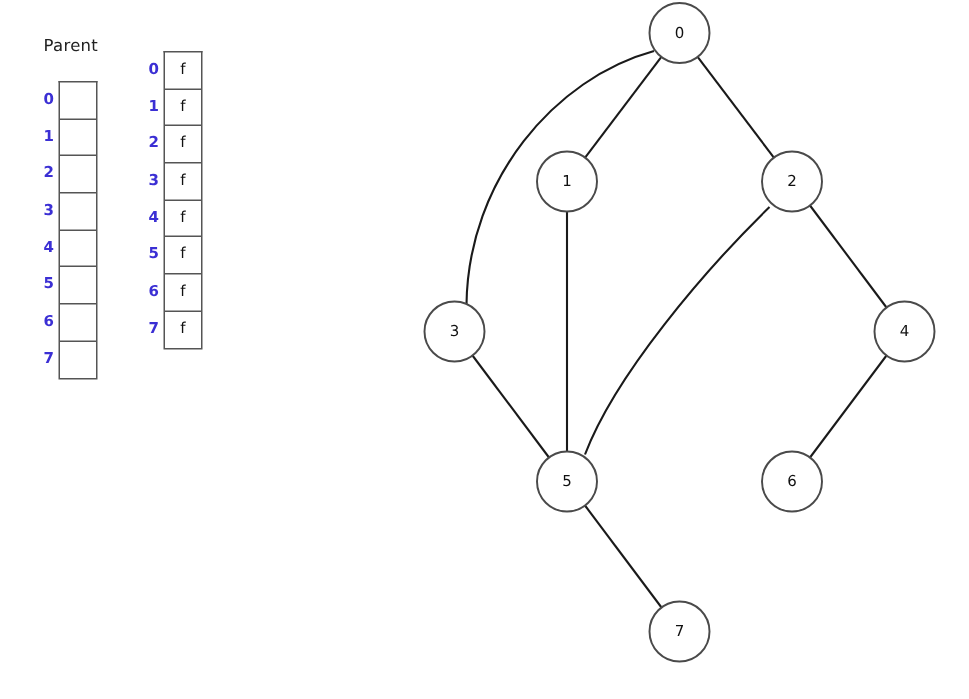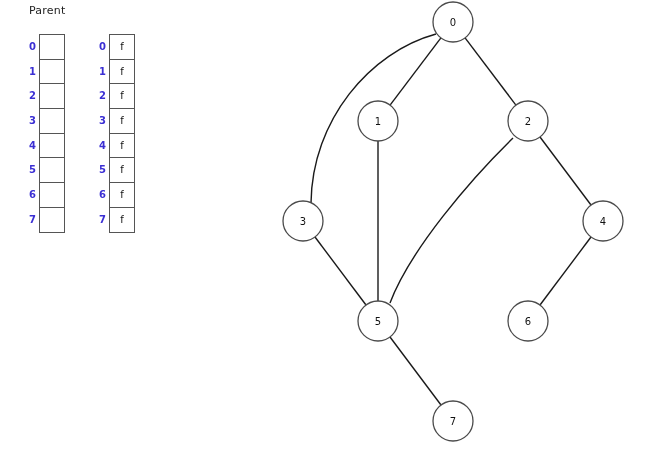--- a/index.html
+++ b/index.html
@@ -17,21 +17,21 @@
     background: #ffffff;
   }
 
   
   .array-panel {
     position: absolute;
     top: 0;
     width: 150px;
     height: 250px;
   }
-  #parent-panel { left: 0px; }
+  #parent-panel { left: 0px; margin-top: 20px; }
   #visited-panel { left: 70px; }
 
   .array-title {
     position: absolute;
     top: 4px;
     width: 100px;
     text-align: left;
     font-size: 11px;
     color: #222222;
     letter-spacing: 0.2px;

